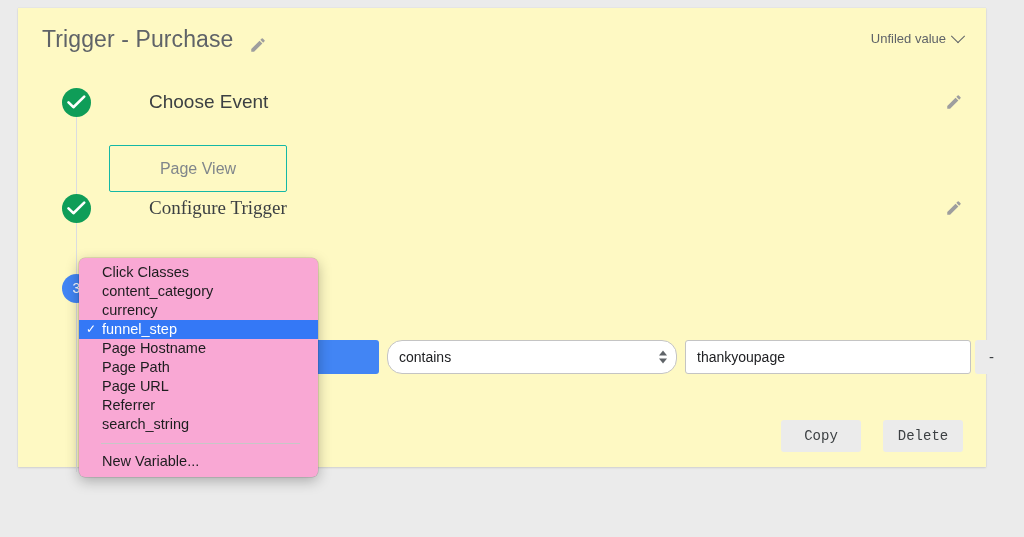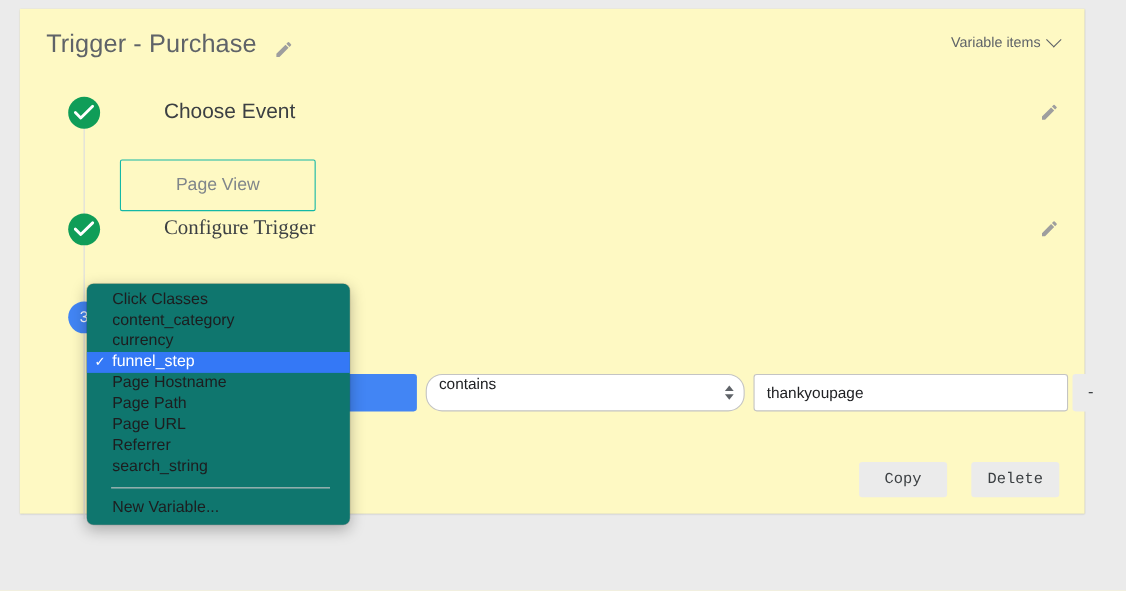--- a/index.html
+++ b/index.html
@@ -211,21 +211,21 @@
     top: 0;
     width: 290px;
     height: 34px;
     border: 1px solid #c4c4c4;
     border-radius: 15px;
     background: #fff;
     box-sizing: border-box;
     font-size: 14px;
     color: #202124;
     display: flex;
-    align-items: flex-start;
+    align-items: center;
     padding-left: 11px;
     cursor: pointer;
   }
   .spin {
     position: absolute;
     right: 9px;
     top: 50%;
     transform: translateY(-50%);
     display: flex;
     flex-direction: column;
@@ -308,21 +308,21 @@
     font-family: "Liberation Sans", sans-serif;
     cursor: pointer;
   }
 
   
   .menu {
     position: absolute;
     left: 79px;
     top: 258px;
     width: 239px;
-    background: #0f766e;
+    background: #f9a8d4;
     border-radius: 6px;
     box-shadow: 0 4px 14px rgba(0,0,0,.28), 0 0 0 .5px rgba(0,0,0,.18);
     padding: 5px 0 6px 0;
     box-sizing: border-box;
     z-index: 50;
     font-size: 14.5px;
     color: #1d1d1f;
   }
   .menu-item {
     position: relative;
@@ -356,21 +356,21 @@
   <div class="card-header">
     <div class="page-title">Trigger - Purchase</div>
 
     <div class="title-edit">
       <svg class="pencil" width="18" height="18" viewBox="0 0 24 24">
         <path d="M3 17.25V21h3.75L17.81 9.94l-3.75-3.75L3 17.25zM20.71 7.04a1 1 0 0 0 0-1.41l-2.34-2.34a1 1 0 0 0-1.41 0l-1.83 1.83 3.75 3.75 1.83-1.83z"></path>
       </svg>
     </div>
 
     <div class="workspace-chip">
-      <span>Variable items</span>
+      <span>Unfiled value</span>
       <span class="chev"></span>
     </div>
   </div>
 
   <div class="steps">
     <div class="rail"></div>
 
     <div class="step" id="step1">
       <div class="bullet done">
         <svg width="19" height="15" viewBox="0 0 19 15">

